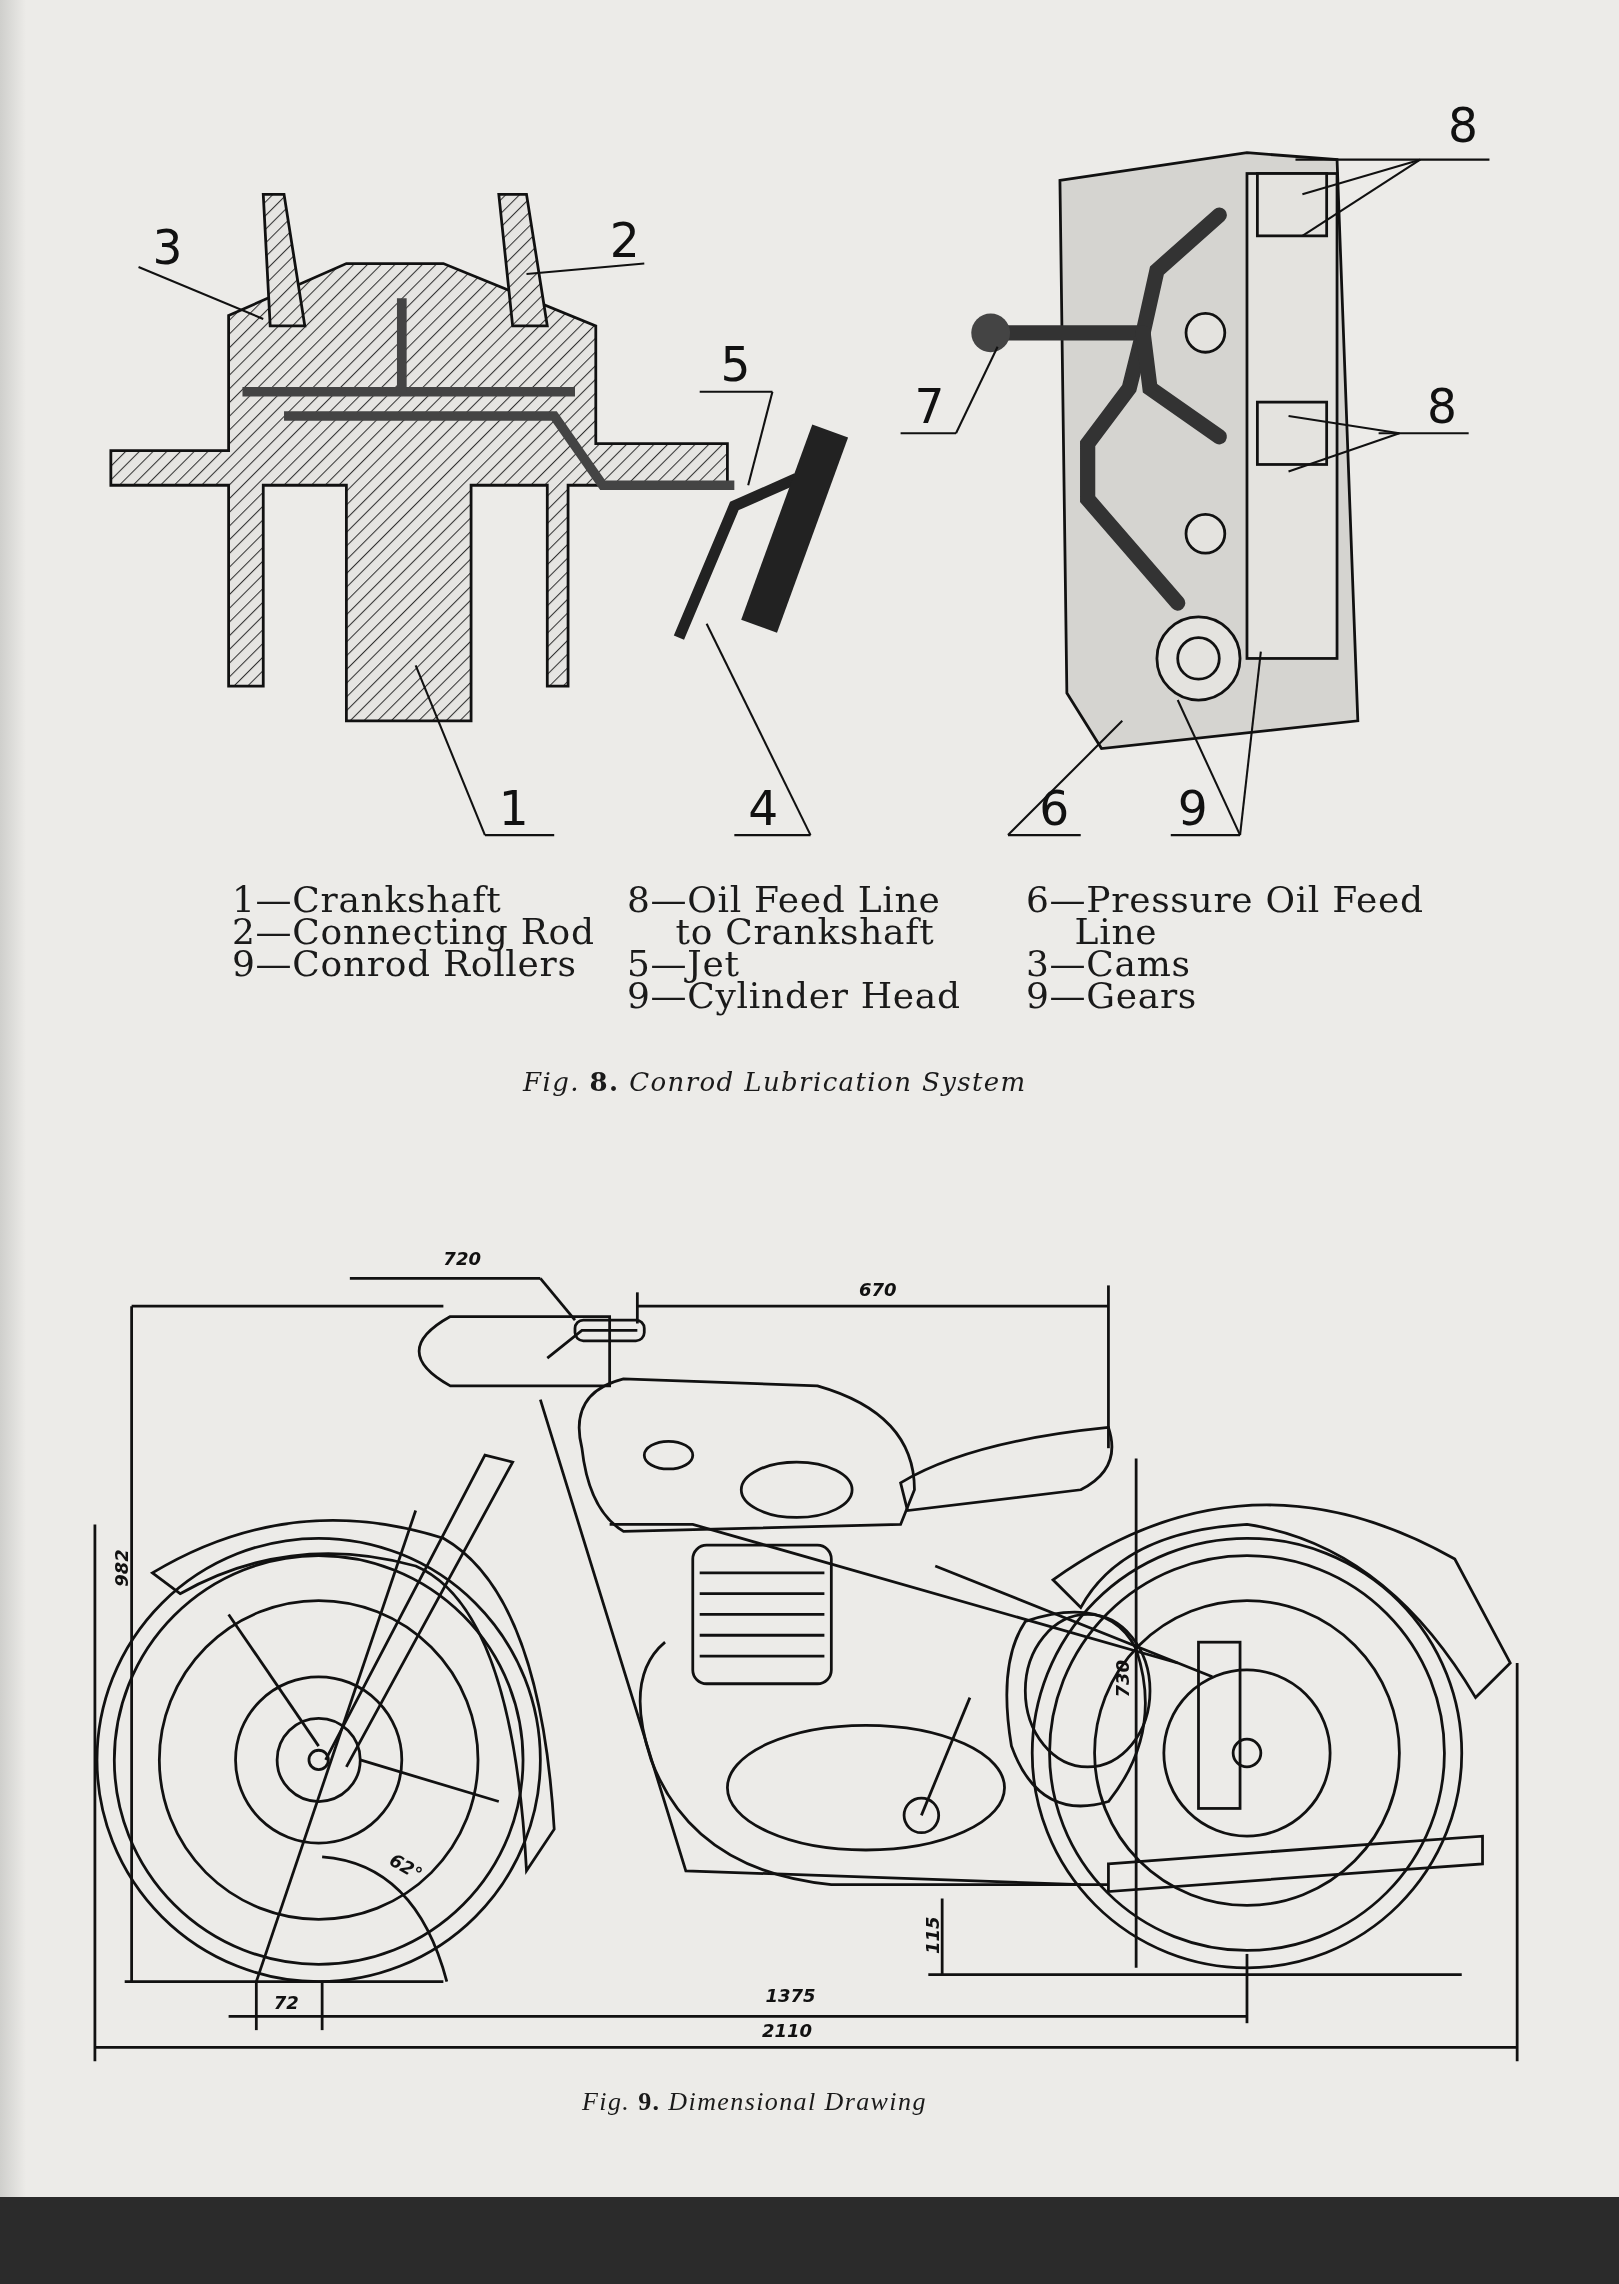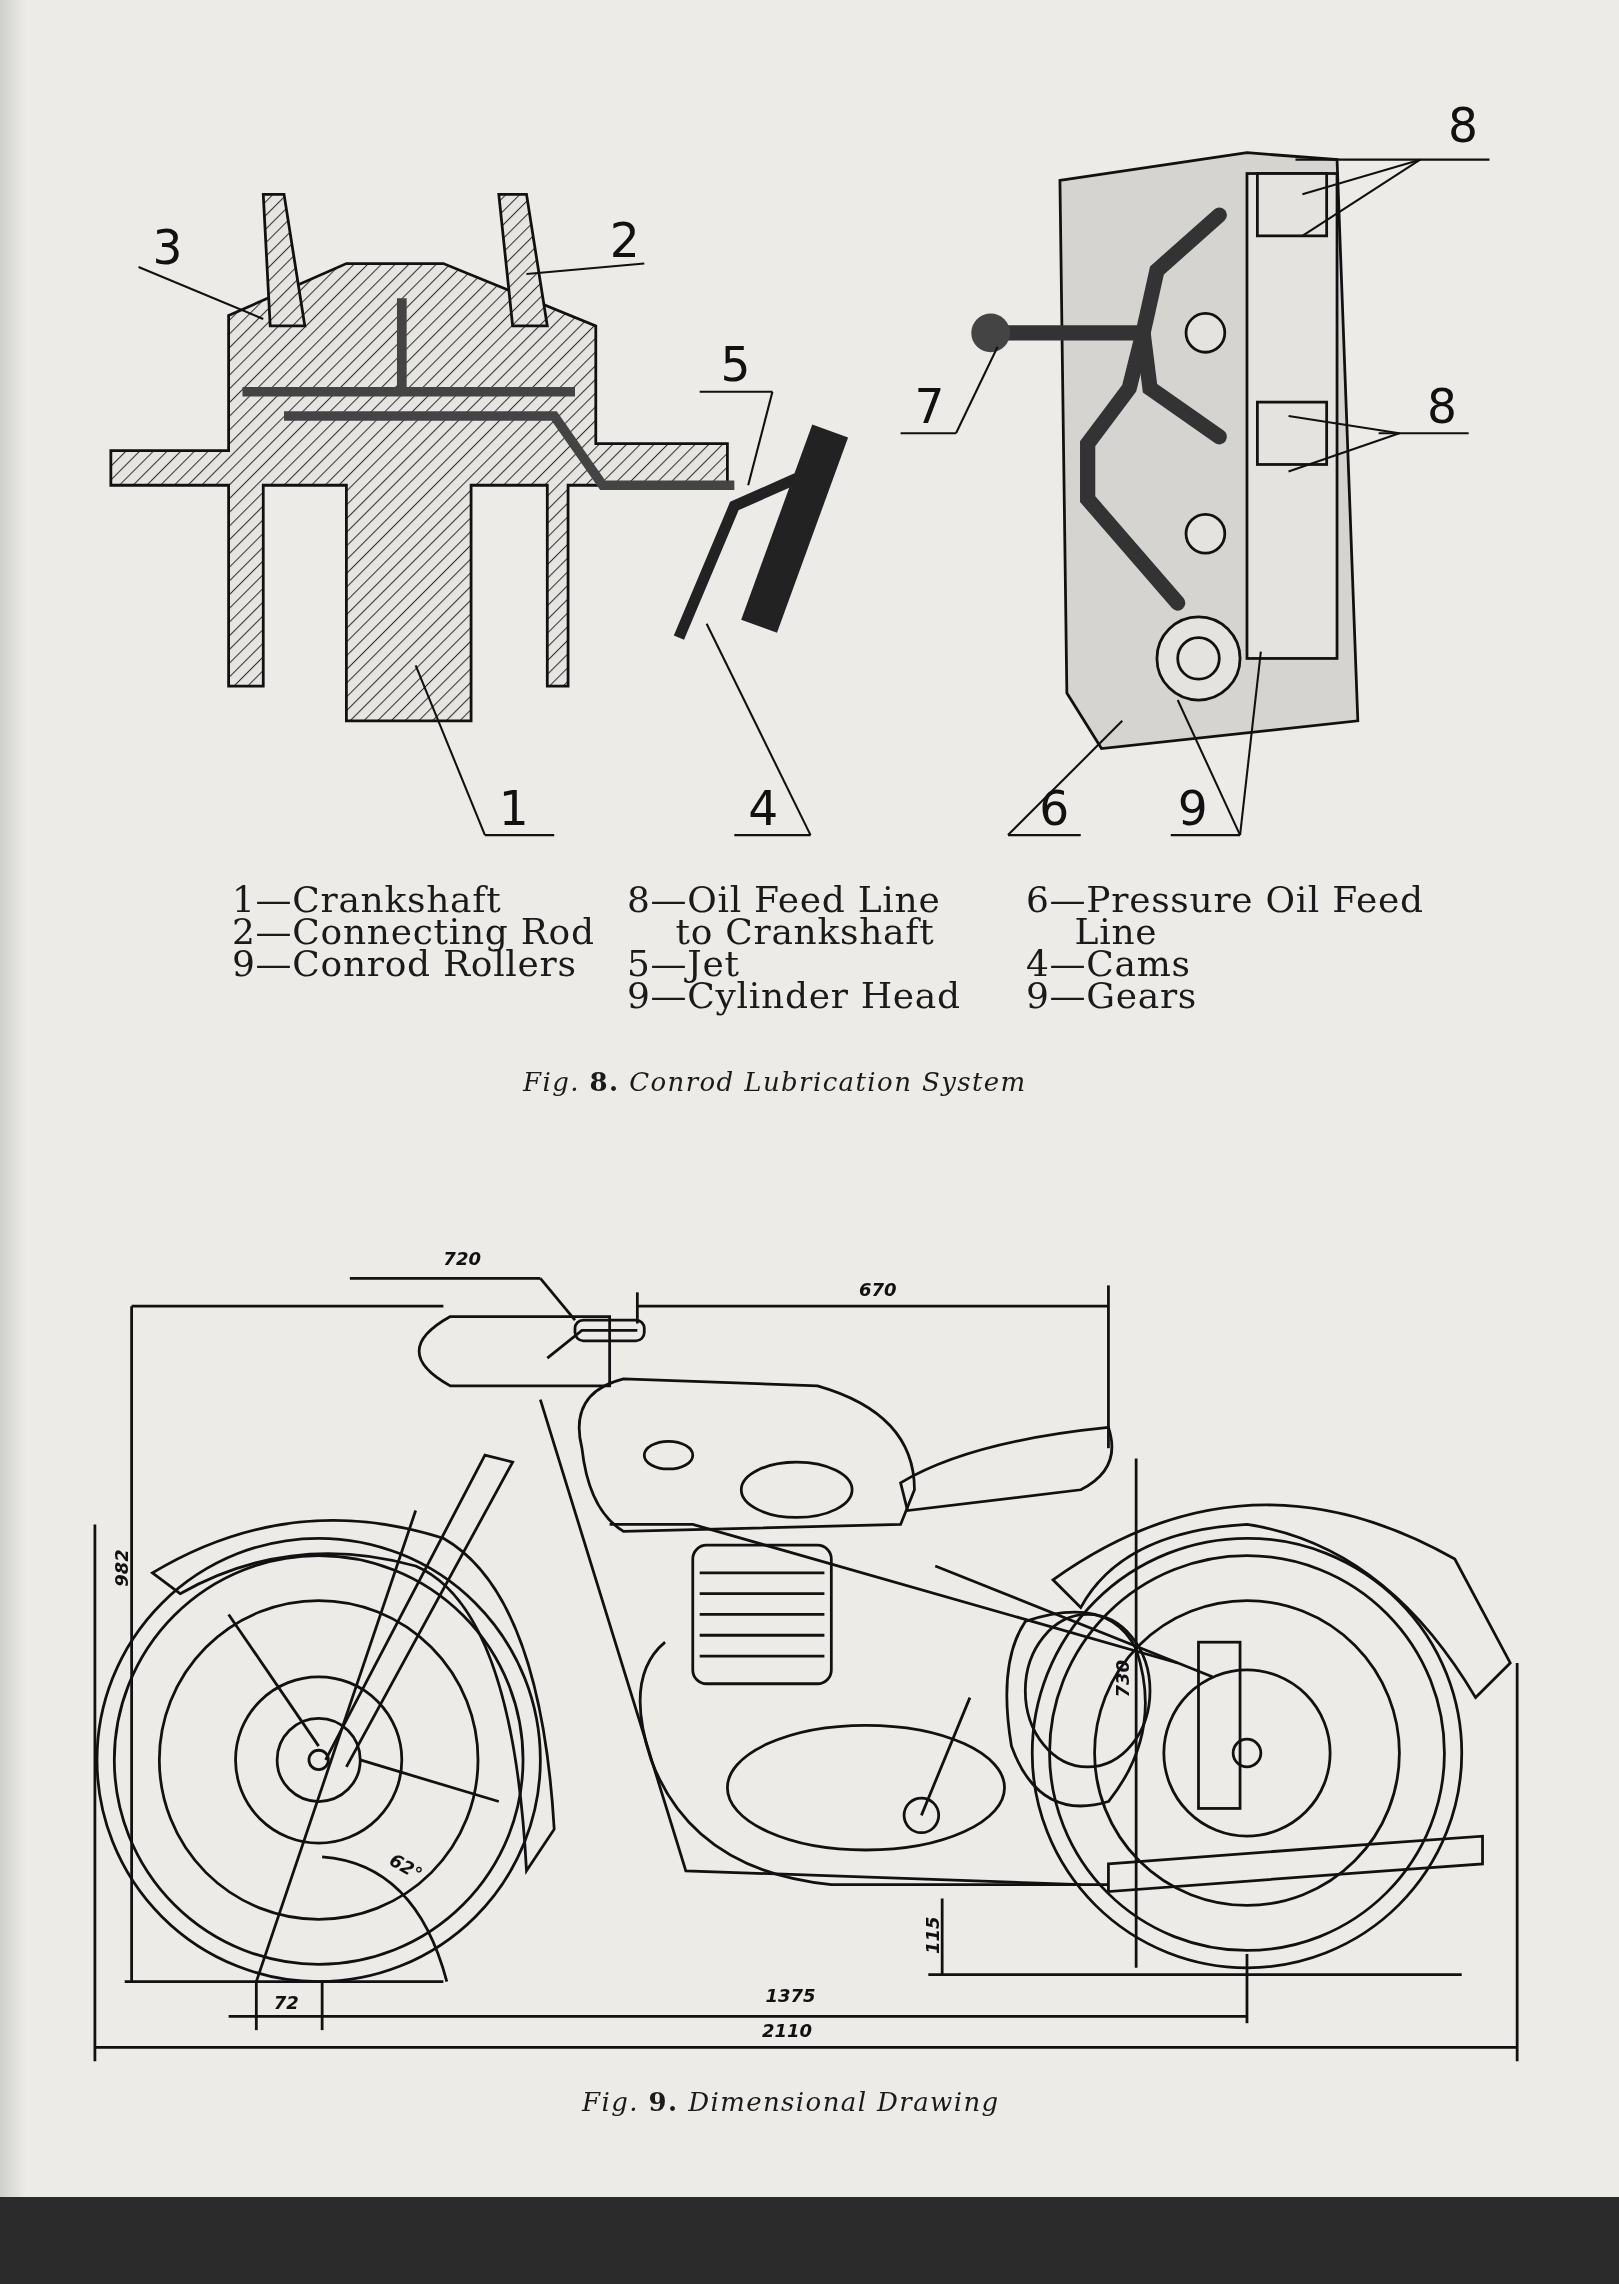--- a/index.html
+++ b/index.html
@@ -105,21 +105,21 @@
 </div>
 <div class="legend" style="left:627px;">
   <div>8—Oil Feed Line</div>
   <div>    to Crankshaft</div>
   <div>5—Jet</div>
   <div>9—Cylinder Head</div>
 </div>
 <div class="legend" style="left:1026px;">
   <div>6—Pressure Oil Feed</div>
   <div>    Line</div>
-  <div>4—Cams</div>
+  <div>3—Cams</div>
   <div>9—Gears</div>
 </div>
 
 <div class="cap" style="left:523px;top:1067px;">
   <span>Fig.</span>
   <b style="font-style:normal">8.</b>
   <span>Conrod Lubrication System</span>
 </div>
 
 <svg width="1619" height="2284" viewBox="0 0 2337 3296">
@@ -204,18 +204,18 @@
     <text class="dim" x="185" y="2290" transform="rotate(-90 185 2290)">982</text>
     <text class="dim" x="1630" y="2450" transform="rotate(-90 1630 2450)">730</text>
     <text class="dim" x="1355" y="2820" transform="rotate(-90 1355 2820)">115</text>
     <text class="dim" x="560" y="2690" transform="rotate(30 560 2690)">62°</text>
     <text class="dim" x="395" y="2900">72</text>
     <text class="dim" x="1105" y="2890">1375</text>
     <text class="dim" x="1100" y="2940">2110</text>
   </g>
 </svg>
 
-<div class="cap" style="left:582px;top:2087px;">
+<div class="cap" style="left:582px;top:2087px;font-family:Liberation Serif, serif;">
   <span>Fig.</span>
   <b style="font-style:normal">9.</b>
   <span>Dimensional Drawing</span>
 </div>
 
 
 </body></html>

